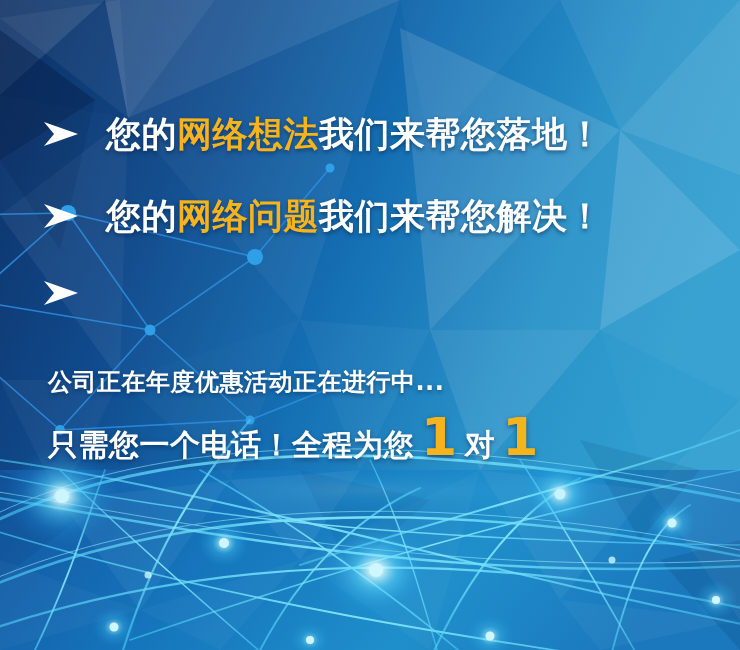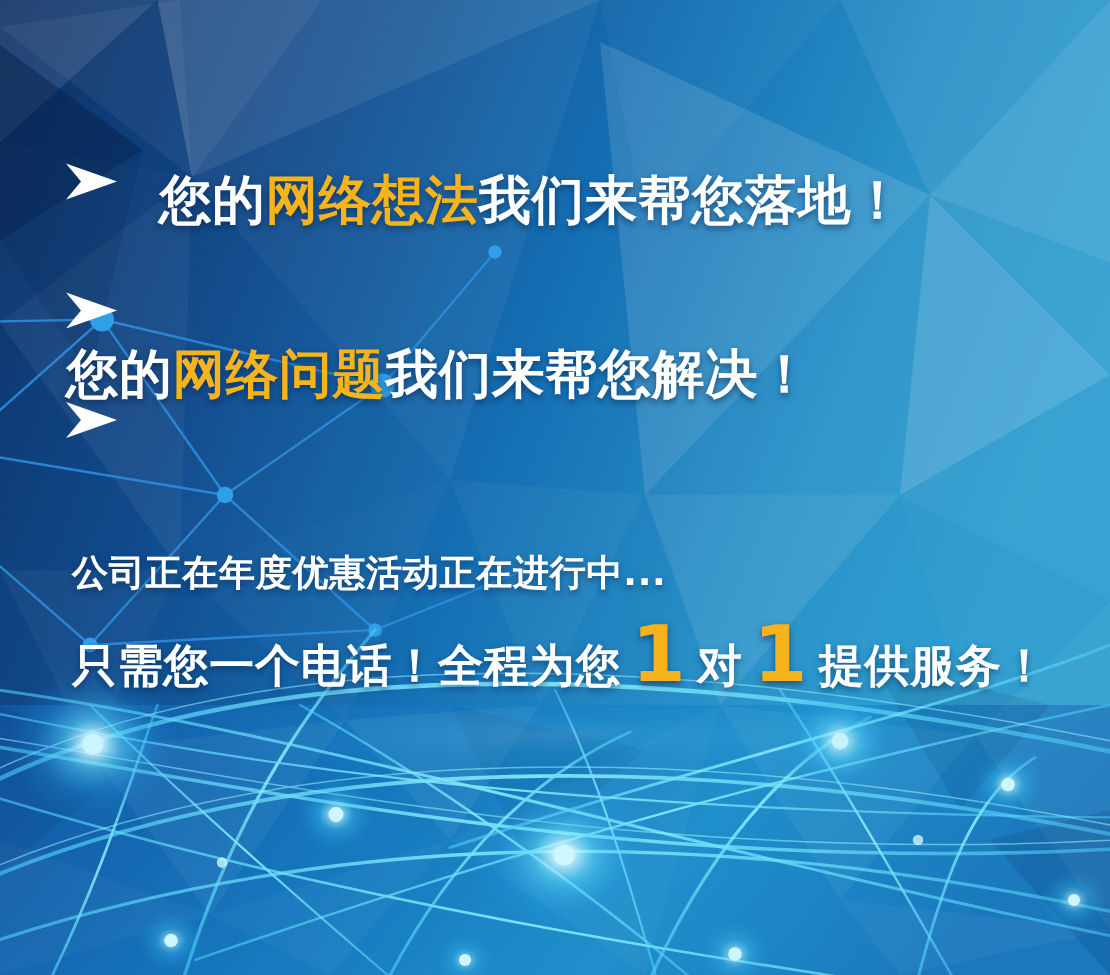--- a/index.html
+++ b/index.html
@@ -29,24 +29,25 @@
     top: 0;
     width: 740px;
     height: 650px;
   }
 
   
   .bullet-row {
     position: absolute;
     left: 44px;
     display: flex;
+    align-items: center;
     height: 52px;
   }
   .bullet-row.r0 { top: 108px; }
-  .bullet-row.r1 { top: 190px; flex-direction: column; }
+  .bullet-row.r1 { top: 190px; }
   .bullet-row.r2 { top: 267px; }
 
   .arrow-icon {
     width: 34px;
     height: 26px;
     flex: 0 0 34px;
     margin-right: 28px;
     display: block;
   }
 
@@ -285,17 +286,16 @@
       </svg>
     </div>
 
     <div class="subline s0">公司正在年度优惠活动正在进行中...</div>
 
     <div class="subline s1">
         <span class="seg">只需您一个电话！全程为您</span>
         <span class="bignum">1</span>
         <span class="seg">对</span>
         <span class="bignum">1</span>
-        <span class="seg">提供服务！</span>
       </div>
 
   </div>
 </div>
 
 </body></html>

